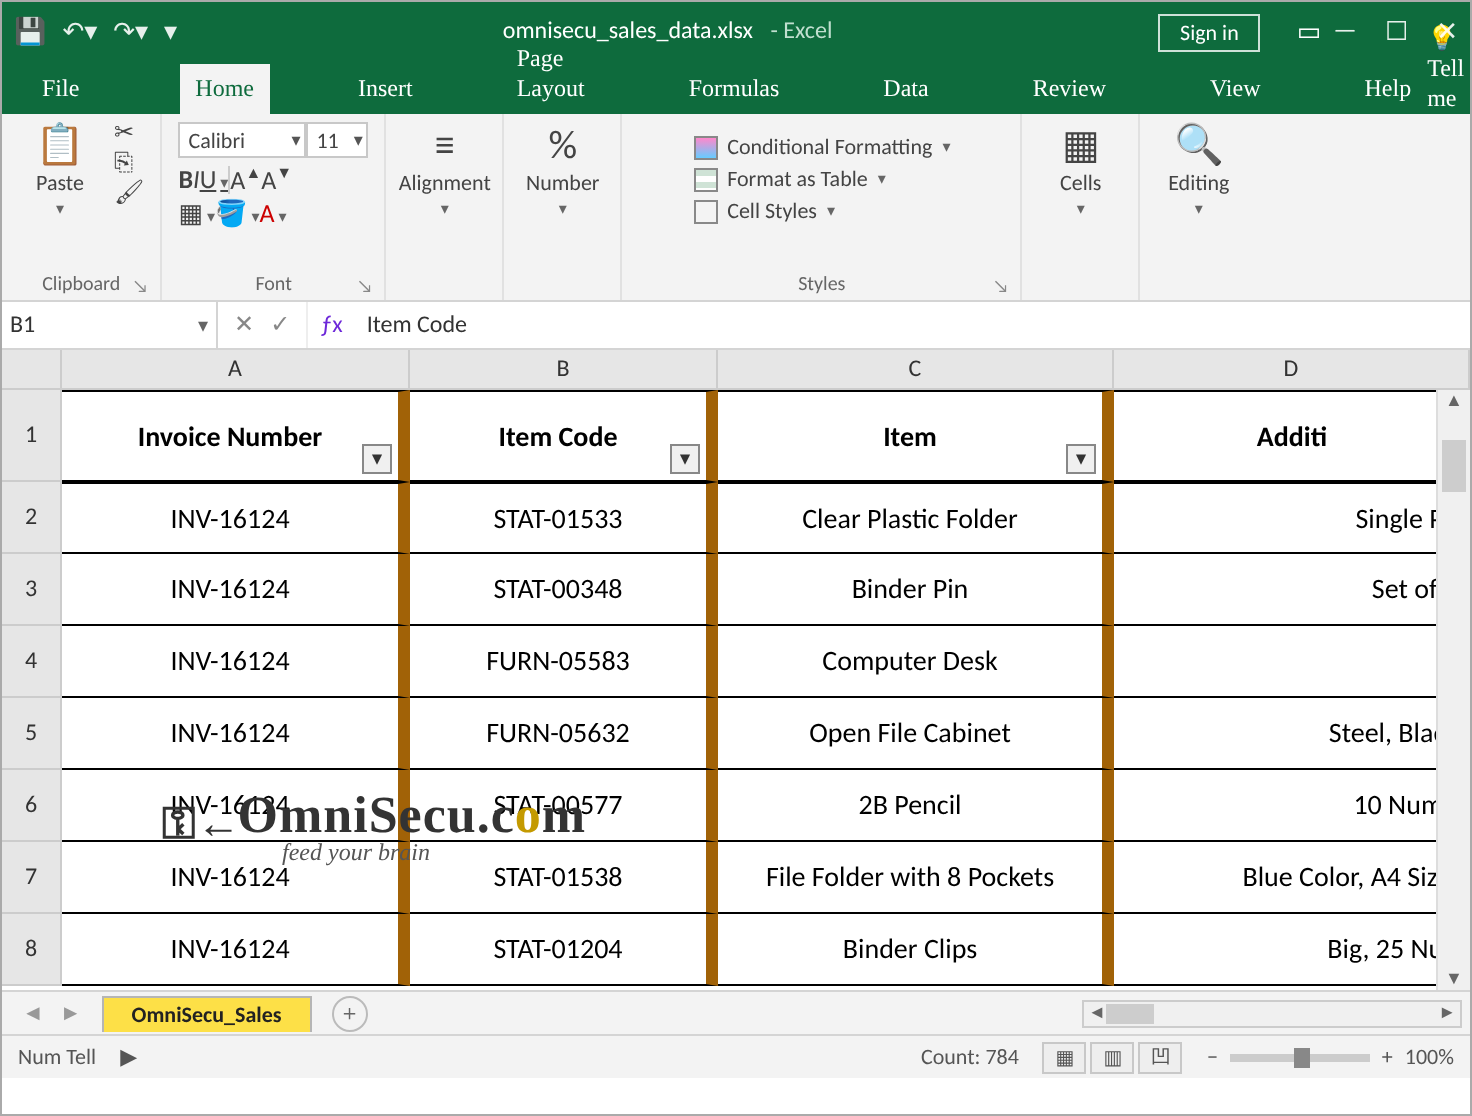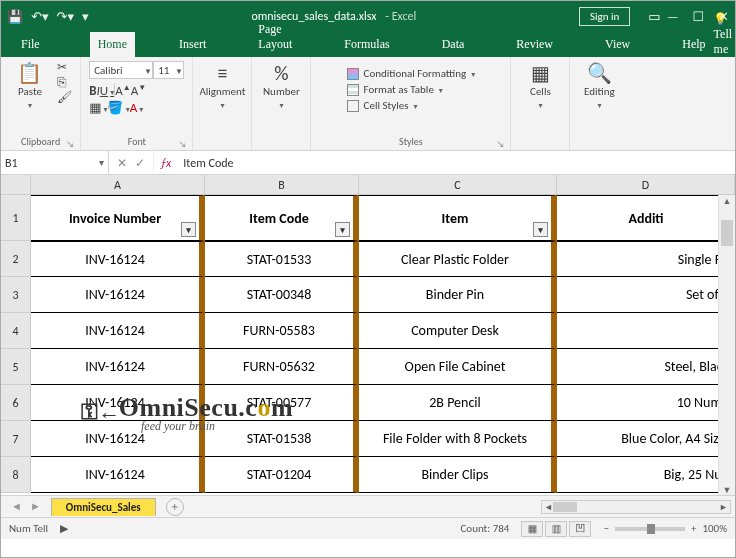--- a/index.html
+++ b/index.html
@@ -150,21 +150,21 @@
   }
   .namebox::after {
     content:"▾"; position:absolute; right:4px; color:#666; font-size:10px;
   }
   .fx-icons {
     display:flex; align-items:center; gap:8px;
     padding: 0 8px;
     color:#888;
     border-right: 1px solid #eee;
   }
-  .fx-label { font-style: italic; padding: 0 6px; color:#be185d; display:flex; align-items:center; }
+  .fx-label { padding: 0 6px; color:#6d28d9; display:flex; align-items:center; }
   .formula { flex:1; display:flex; align-items:center; padding-left:6px; }
 
   
   .colhdr-row { height: 20px; display:flex; background:#e6e6e6; border-bottom:1px solid #ccc; }
   .corner { width: 30px; border-right:1px solid #ccc; background:#e6e6e6; }
   .colhdr {
     border-right:1px solid #ccc;
     display:flex; align-items:center; justify-content:center;
     color:#333; font-size:12px;
     background:#e6e6e6;

